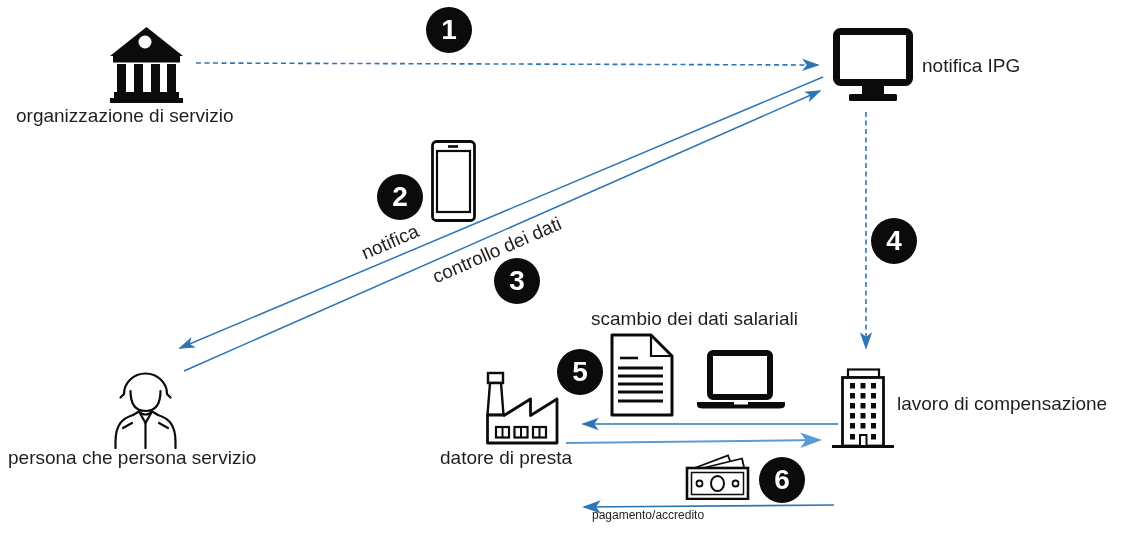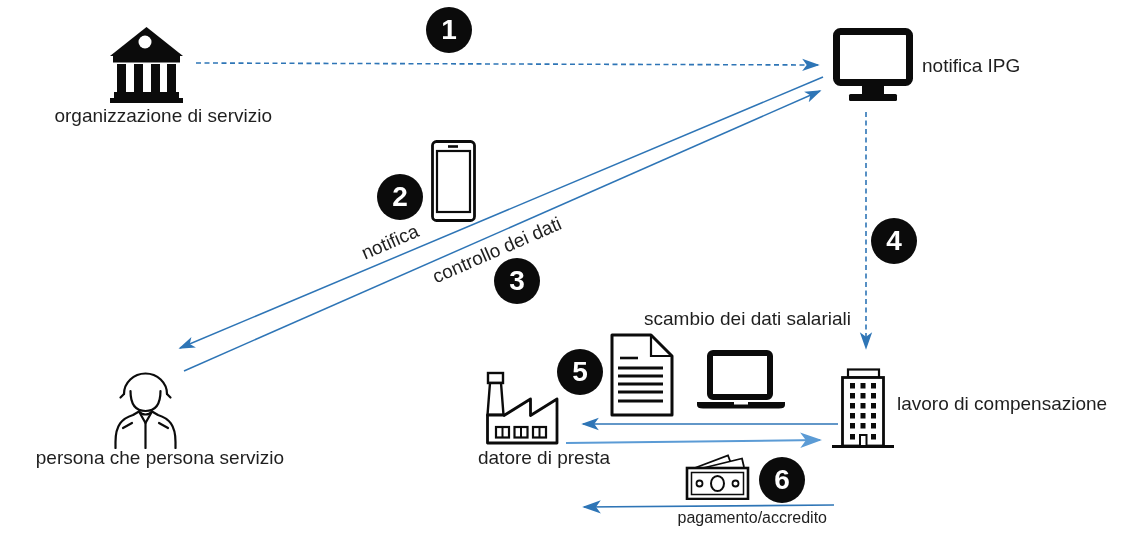--- a/index.html
+++ b/index.html
@@ -1,21 +1,21 @@
 <!DOCTYPE html>
 <html><head>
 <meta charset="utf-8">
 <style>
   html,body{margin:0;padding:0;background:#fff;}
   .stage{position:relative;width:1140px;height:540px;background:#fff;overflow:hidden;
          font-family:"Liberation Sans","DejaVu Sans",sans-serif;}
   .layer{position:absolute;left:0;top:0;}
   .icon{position:absolute;}
   .lbl{position:absolute;font-size:19px;color:#1f1f1f;line-height:1.12;white-space:nowrap;}
-  .lbl.center{text-align:right;white-space:normal;}
+  .lbl.center{text-align:left;white-space:normal;}
   .lbl.rot{transform:translate(-50%,-50%) rotate(-23.5deg);}
   .badge{position:absolute;width:46px;height:46px;border-radius:50%;background:#0b0b0b;
          color:#fff;display:flex;align-items:center;justify-content:center;
          font-size:28px;font-weight:bold;}
 </style>
 </head>
 <body>
 
 <div class="stage">
 
@@ -147,15 +147,15 @@
 
   <div class="lbl center" style="left:16px;top:105px;width:256px">organizzazione di servizio</div>
   <div class="lbl" style="left:922px;top:55px">notifica IPG</div>
   <div class="lbl center" style="left:8px;top:447px;width:276px">persona che persona servizio</div>
   <div class="lbl center" style="left:440px;top:447px;width:170px">datore di presta</div>
   <div class="lbl" style="left:897px;top:393px">lavoro di compensazione</div>
 
   <div class="lbl rot" style="left:390px;top:242px">notifica</div>
   <div class="lbl rot" style="left:497px;top:250px">controllo dei dati</div>
   <div class="lbl center" style="left:591px;top:308px;width:260px">scambio dei dati salariali</div>
-  <div class="lbl center" style="left:592px;top:509px;width:235px;font-size:16px">pagamento/accredito</div>
+  <div class="lbl center" style="left:592px;top:509px;width:235px;font-size:12px">pagamento/accredito</div>
 
 </div>
 
 </body></html>

